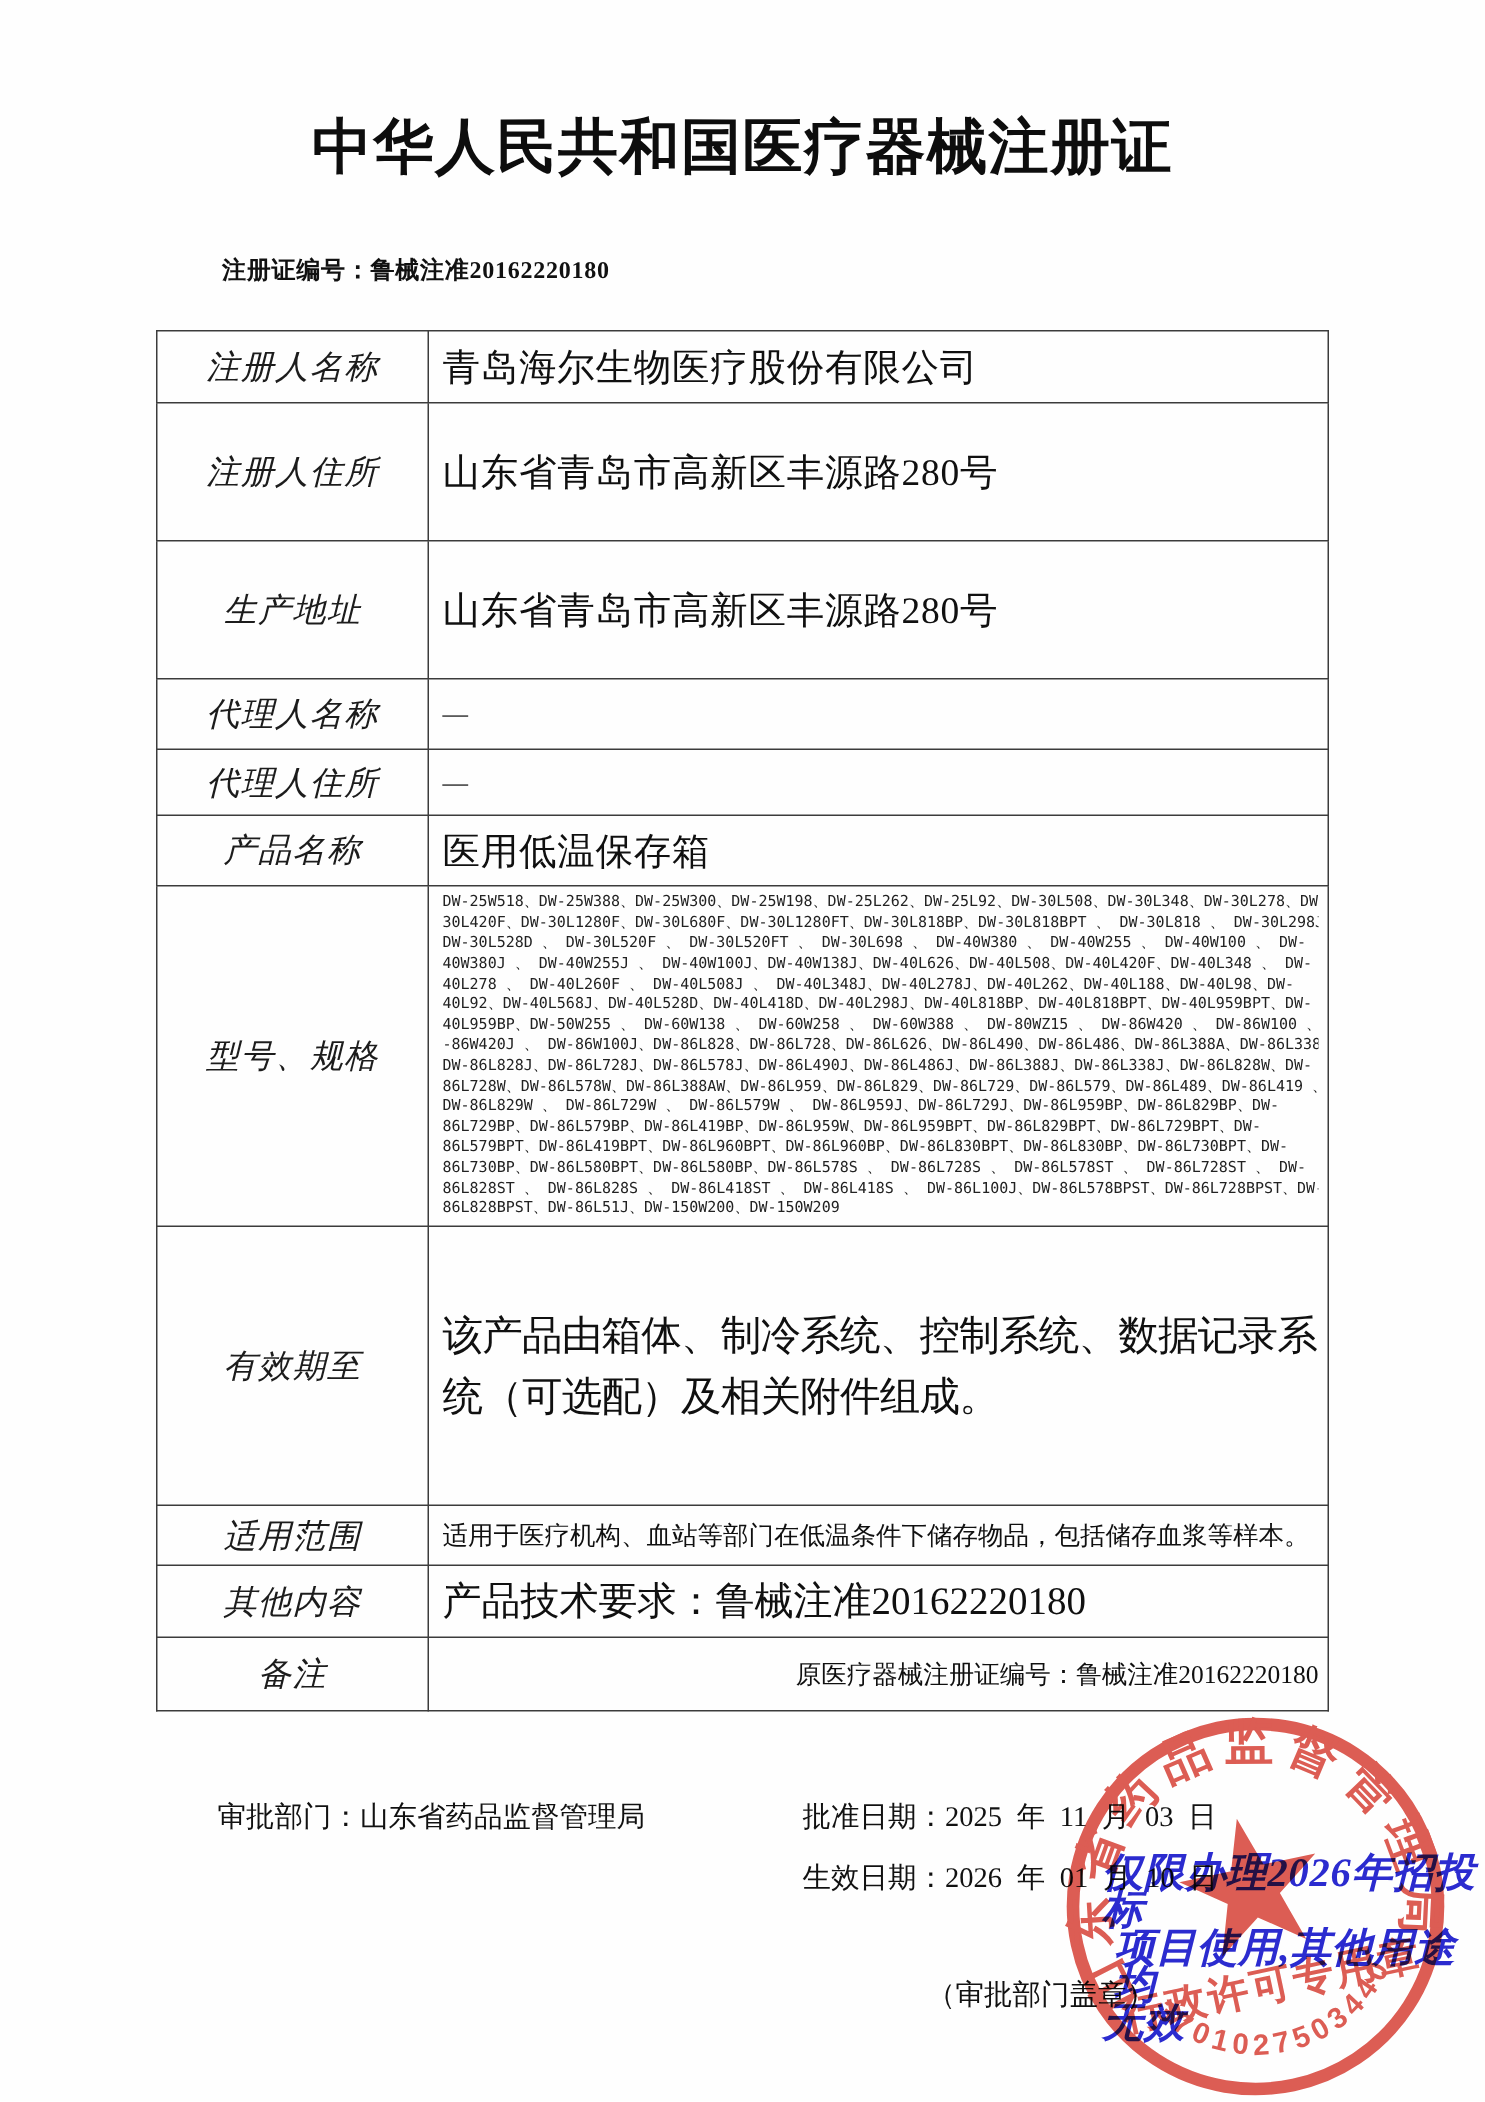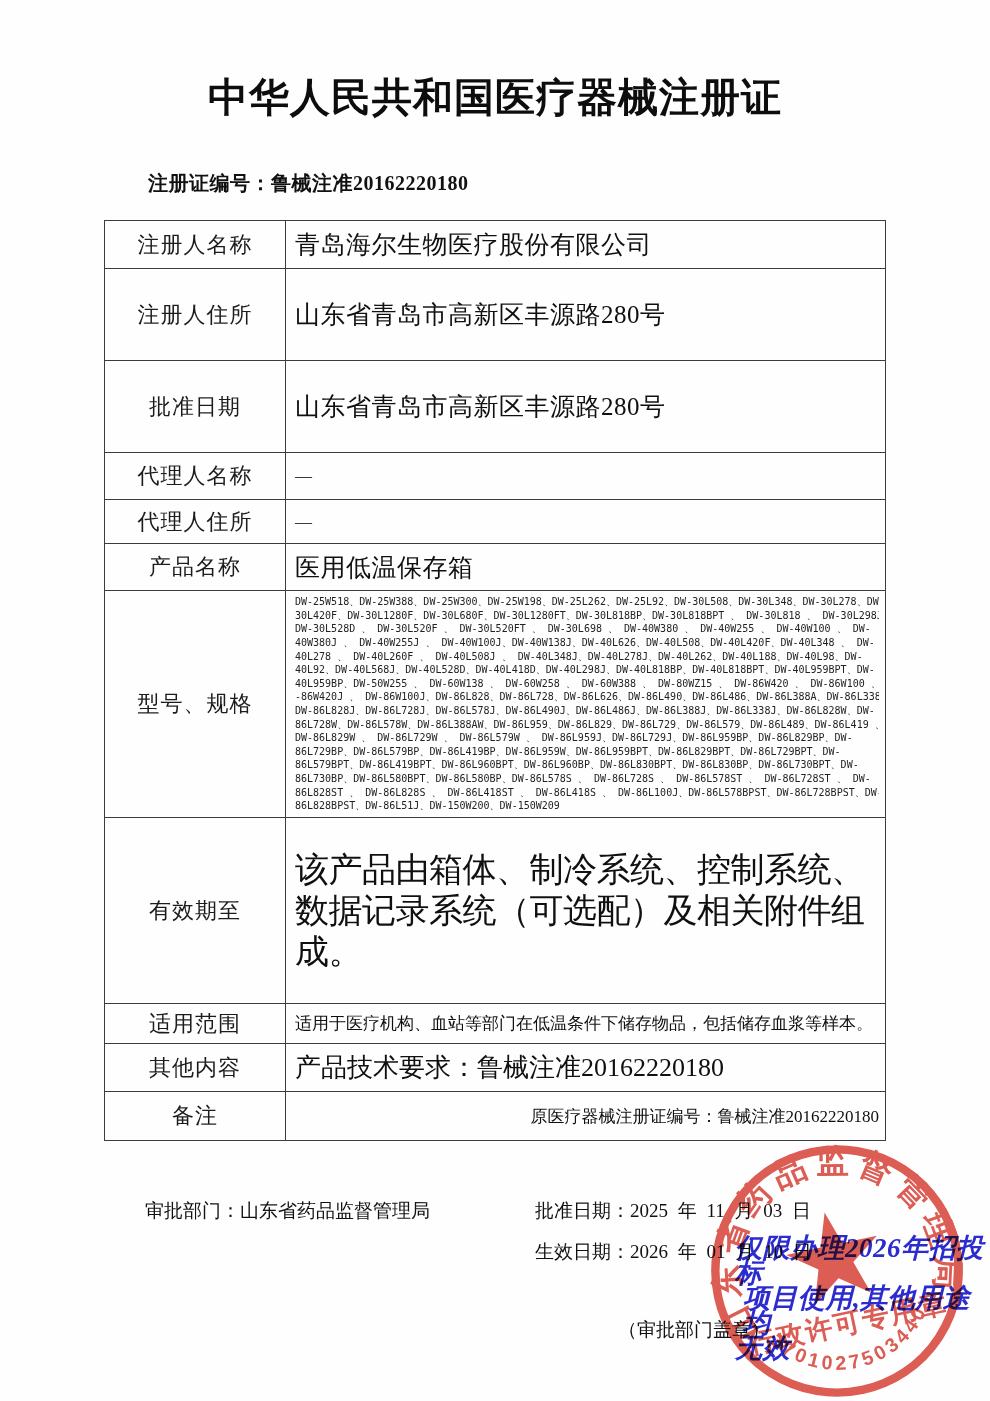--- a/index.html
+++ b/index.html
@@ -5,31 +5,31 @@
   html,body{margin:0;padding:0;background:#ffffff;}
   .page{
     position:relative;width:990px;height:1401px;background:#fefefe;
     font-family:"Liberation Serif","DejaVu Serif",serif;color:#151515;overflow:hidden;
   }
   .doc-title{
     position:absolute;top:70px;left:0;width:100%;text-align:center;
     font-size:40px;font-weight:bold;letter-spacing:1px;color:#0d0d0d;
   }
   .reg-no{
-    position:absolute;top:170px;left:148px;font-size:20px;font-weight:bold;color:#111;
+    position:absolute;top:170px;left:148px;font-size:16px;font-weight:bold;color:#111;
     letter-spacing:0.5px;
   }
   table.cert{
     position:absolute;top:220px;left:104px;width:782px;
     border-collapse:collapse;table-layout:fixed;
   }
   table.cert td{border:1.5px solid #3c3c3c;overflow:hidden;}
   td.lbl{
     width:178px;text-align:center;vertical-align:middle;
-    font-size:22px;color:#1c1c1c;letter-spacing:1px;
+    font-size:22px;color:#1c1c1c;letter-spacing:1px;font-style:italic;
   }
   td.val{padding:2px 6px 2px 9px;vertical-align:middle;color:#101010;}
   .cert tr:nth-child(1){height:48px;}
   .cert tr:nth-child(2){height:92px;}
   .cert tr:nth-child(3){height:92px;}
   .cert tr:nth-child(4){height:47px;}
   .cert tr:nth-child(5){height:44px;}
   .cert tr:nth-child(6){height:47px;}
   .cert tr:nth-child(7){height:227px;}
   .cert tr:nth-child(8){height:186px;}
@@ -38,21 +38,21 @@
   .cert tr:nth-child(11){height:49px;}
   .cert tr:nth-child(12){height:45px;}
   .v-large{font-size:25px;letter-spacing:0.5px;}
   .v-dash{vertical-align:top;font-size:17px;line-height:16px;padding-top:3px;}
   .v-models{vertical-align:middle;padding:2px 2px 2px 4px;}
   .model-line{
     font-family:"DejaVu Sans Mono","Liberation Mono",monospace;
     font-size:10px;line-height:13.6px;white-space:nowrap;overflow:hidden;
     color:#222;
   }
-  .v-struct{font-size:34px;line-height:41px;letter-spacing:-0.5px;padding-right:8px;}
+  .v-struct{font-size:27px;line-height:41px;letter-spacing:-0.5px;padding-right:8px;}
   .v-scope{font-size:17px;}
   .v-attach{font-size:26px;}
   .v-note{font-size:17px;text-align:right;}
   .dept-line{position:absolute;top:1198px;left:145px;font-size:19px;color:#111;}
   .dates{position:absolute;top:1198px;left:535px;font-size:19px;color:#111;}
   .date-line{height:41px;word-spacing:5px;}
   .seal-note{position:absolute;top:1317px;left:618px;font-size:19px;color:#111;}
   .stamp{
     position:absolute;left:706px;top:1140px;width:262px;height:262px;
     transform:rotate(-12deg);opacity:0.88;mix-blend-mode:multiply;z-index:4;
@@ -78,21 +78,21 @@
     <tbody>
       <tr>
         <td class="lbl">注册人名称</td>
         <td class="val v-large">青岛海尔生物医疗股份有限公司</td>
       </tr>
       <tr>
         <td class="lbl">注册人住所</td>
         <td class="val v-large">山东省青岛市高新区丰源路280号</td>
       </tr>
       <tr>
-        <td class="lbl">批准日期</td>
+        <td class="lbl">生产地址</td>
         <td class="val v-large">山东省青岛市高新区丰源路280号</td>
       </tr>
       <tr>
         <td class="lbl">代理人名称</td>
         <td class="val v-dash">—</td>
       </tr>
       <tr>
         <td class="lbl">代理人住所</td>
         <td class="val v-dash">—</td>
       </tr>

